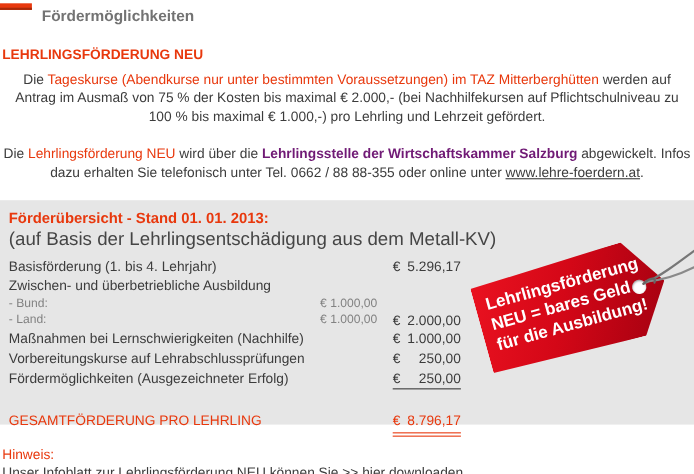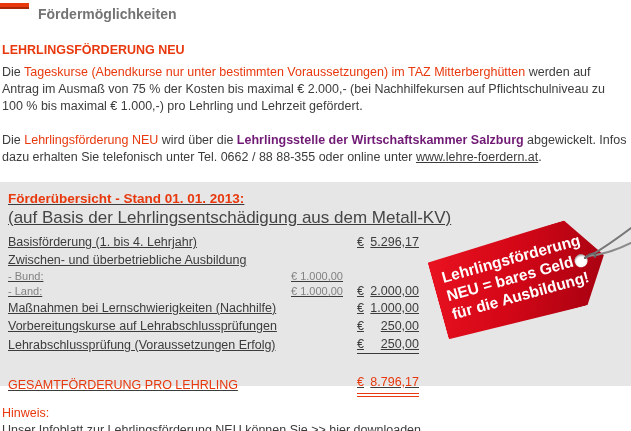--- a/index.html
+++ b/index.html
@@ -8,31 +8,31 @@
     position:relative; overflow:hidden; background:#ffffff;
     font-family:"Liberation Sans", sans-serif;
     font-size:12.5px; line-height:17px; color:#3c3c3c;
   }
   .header { position:relative; height:27px; margin-top:2px; }
   .brand-bar { position:absolute; left:0; top:1px; width:29px; height:6px;
     background:#e8380d; border-bottom:2px solid #a82808; }
   .page-title { margin-left:38px; font-size:14px; line-height:25px;
     font-weight:bold; color:#737373; }
   .section-heading { margin:13px 0 0 2px; font-weight:bold; color:#e8380d; }
-  .para { margin:5px 2px 0 2px; }
+  .para { margin:5px 2px 0 2px;text-align:center; }
   .para.second { margin-top:17px; }
   .red { color:#e8380d; }
   .redbold { color:#701a75; font-weight:bold; }
   .link { color:#3c3c3c; text-decoration:underline; cursor:pointer; }
   .overview-box { margin-top:16px; background:#e6e6e6; height:204px;
-    padding:9px 0 0 8px;text-decoration:underline; }
+    padding:9px 0 0 8px; }
   .ov-heading { color:#e8380d; font-weight:bold; font-size:13.5px; line-height:16px; }
   .ov-sub { margin-top:3px; font-size:17px; line-height:16px; color:#454545; }
   .ov-table { width:411px; margin-top:7px; }
-  .row { display:flex; align-items:center; line-height:18px; }
+  .row { display:flex; align-items:flex-start; line-height:18px; }
   .row .label { flex:1; }
   .mid { width:62px; text-align:right; }
   .valcell { width:62px; margin-left:14px; display:flex; justify-content:space-between; }
   .row.sub { line-height:15px; font-size:11px; color:#828282; }
   .row.sub .valcell { font-size:12.5px; color:#3c3c3c; }
   .row.rule .valcell { border-bottom:1px solid #3a3a3a; }
   .row.total { margin-top:19px; color:#e8380d; }
   .row.total .valcell { border-bottom:4px double #e8380d; padding-bottom:2px; }
   .note-heading { margin:19px 0 0 2px; color:#e8380d; line-height:16px; }
   .note-line { margin:1px 2px 0 2px; }
@@ -109,21 +109,21 @@
     </div>
     <div class="row">
       <span class="label">Vorbereitungskurse auf Lehrabschlussprüfungen</span>
       <span class="mid"></span>
       <span class="valcell">
           <span>€</span>
           <span>250,00</span>
         </span>
     </div>
     <div class="row rule">
-      <span class="label">Lehrabschlussprüfung (Voraussetzungen Erfolg)</span>
+      <span class="label">Fördermöglichkeiten (Ausgezeichneter Erfolg)</span>
       <span class="mid"></span>
       <span class="valcell">
           <span>€</span>
           <span>250,00</span>
         </span>
     </div>
     <div class="row total">
       <span class="label">GESAMTFÖRDERUNG PRO LEHRLING</span>
       <span class="mid"></span>
       <span class="valcell">

